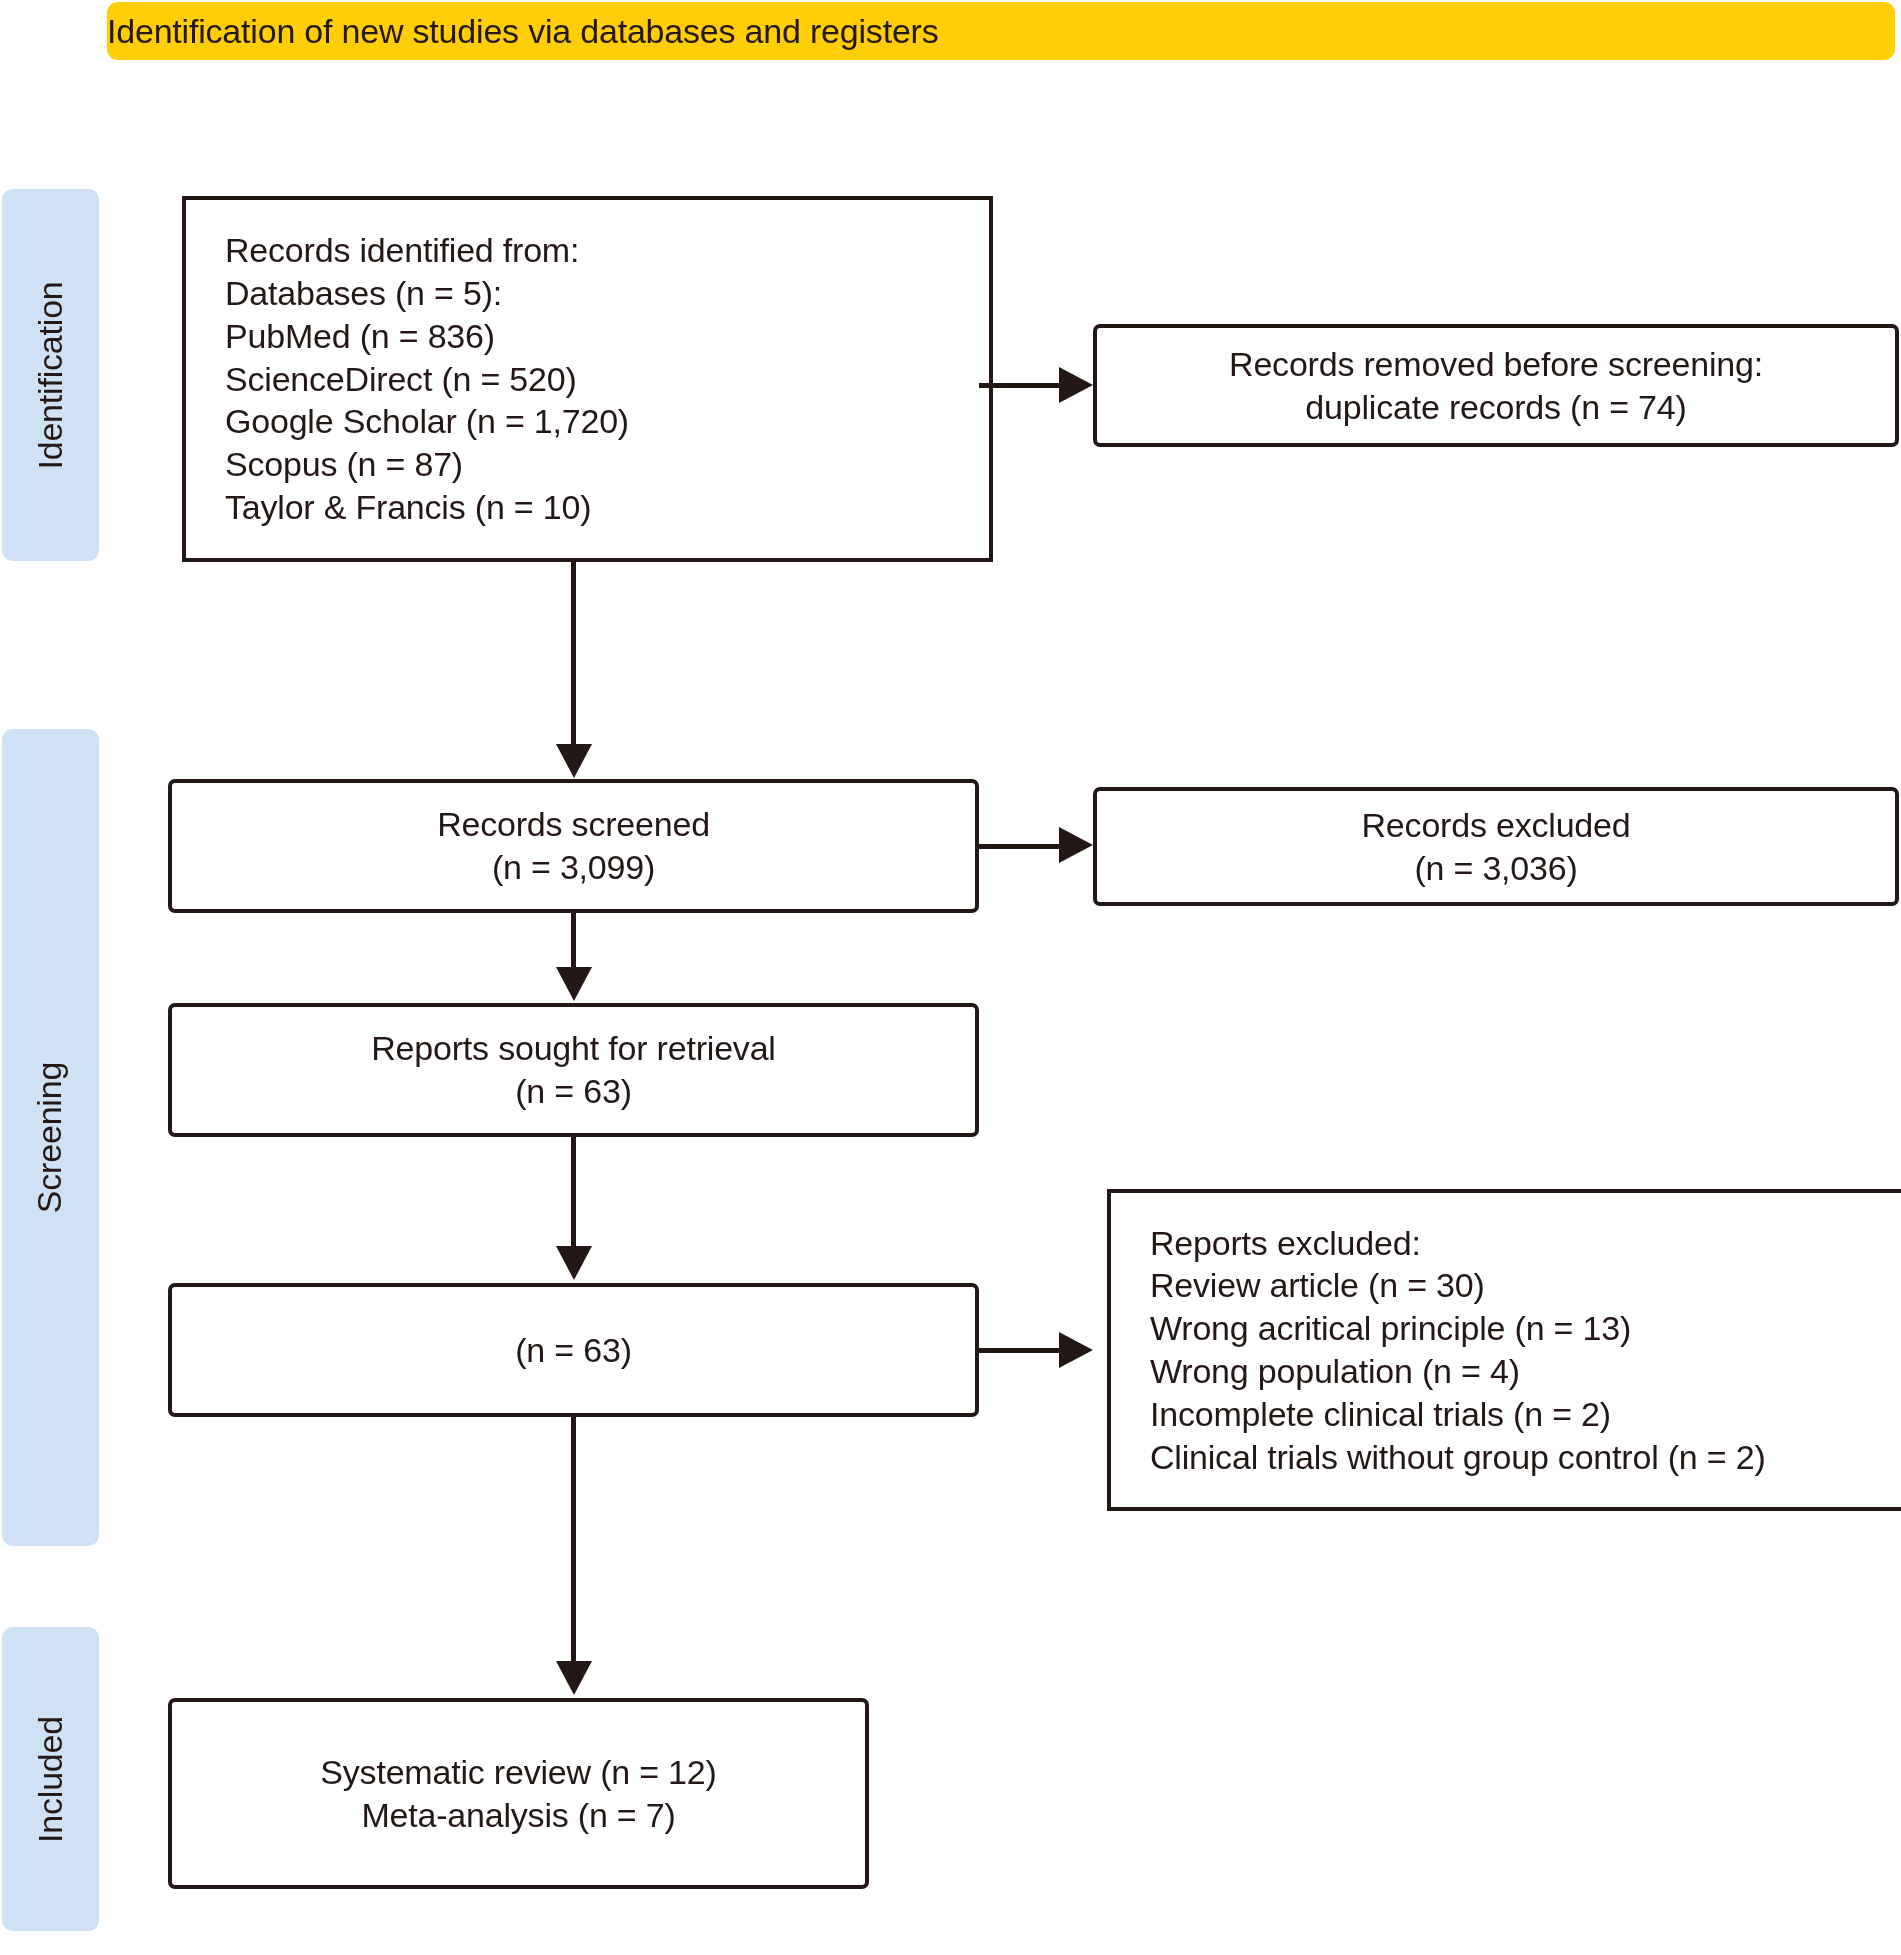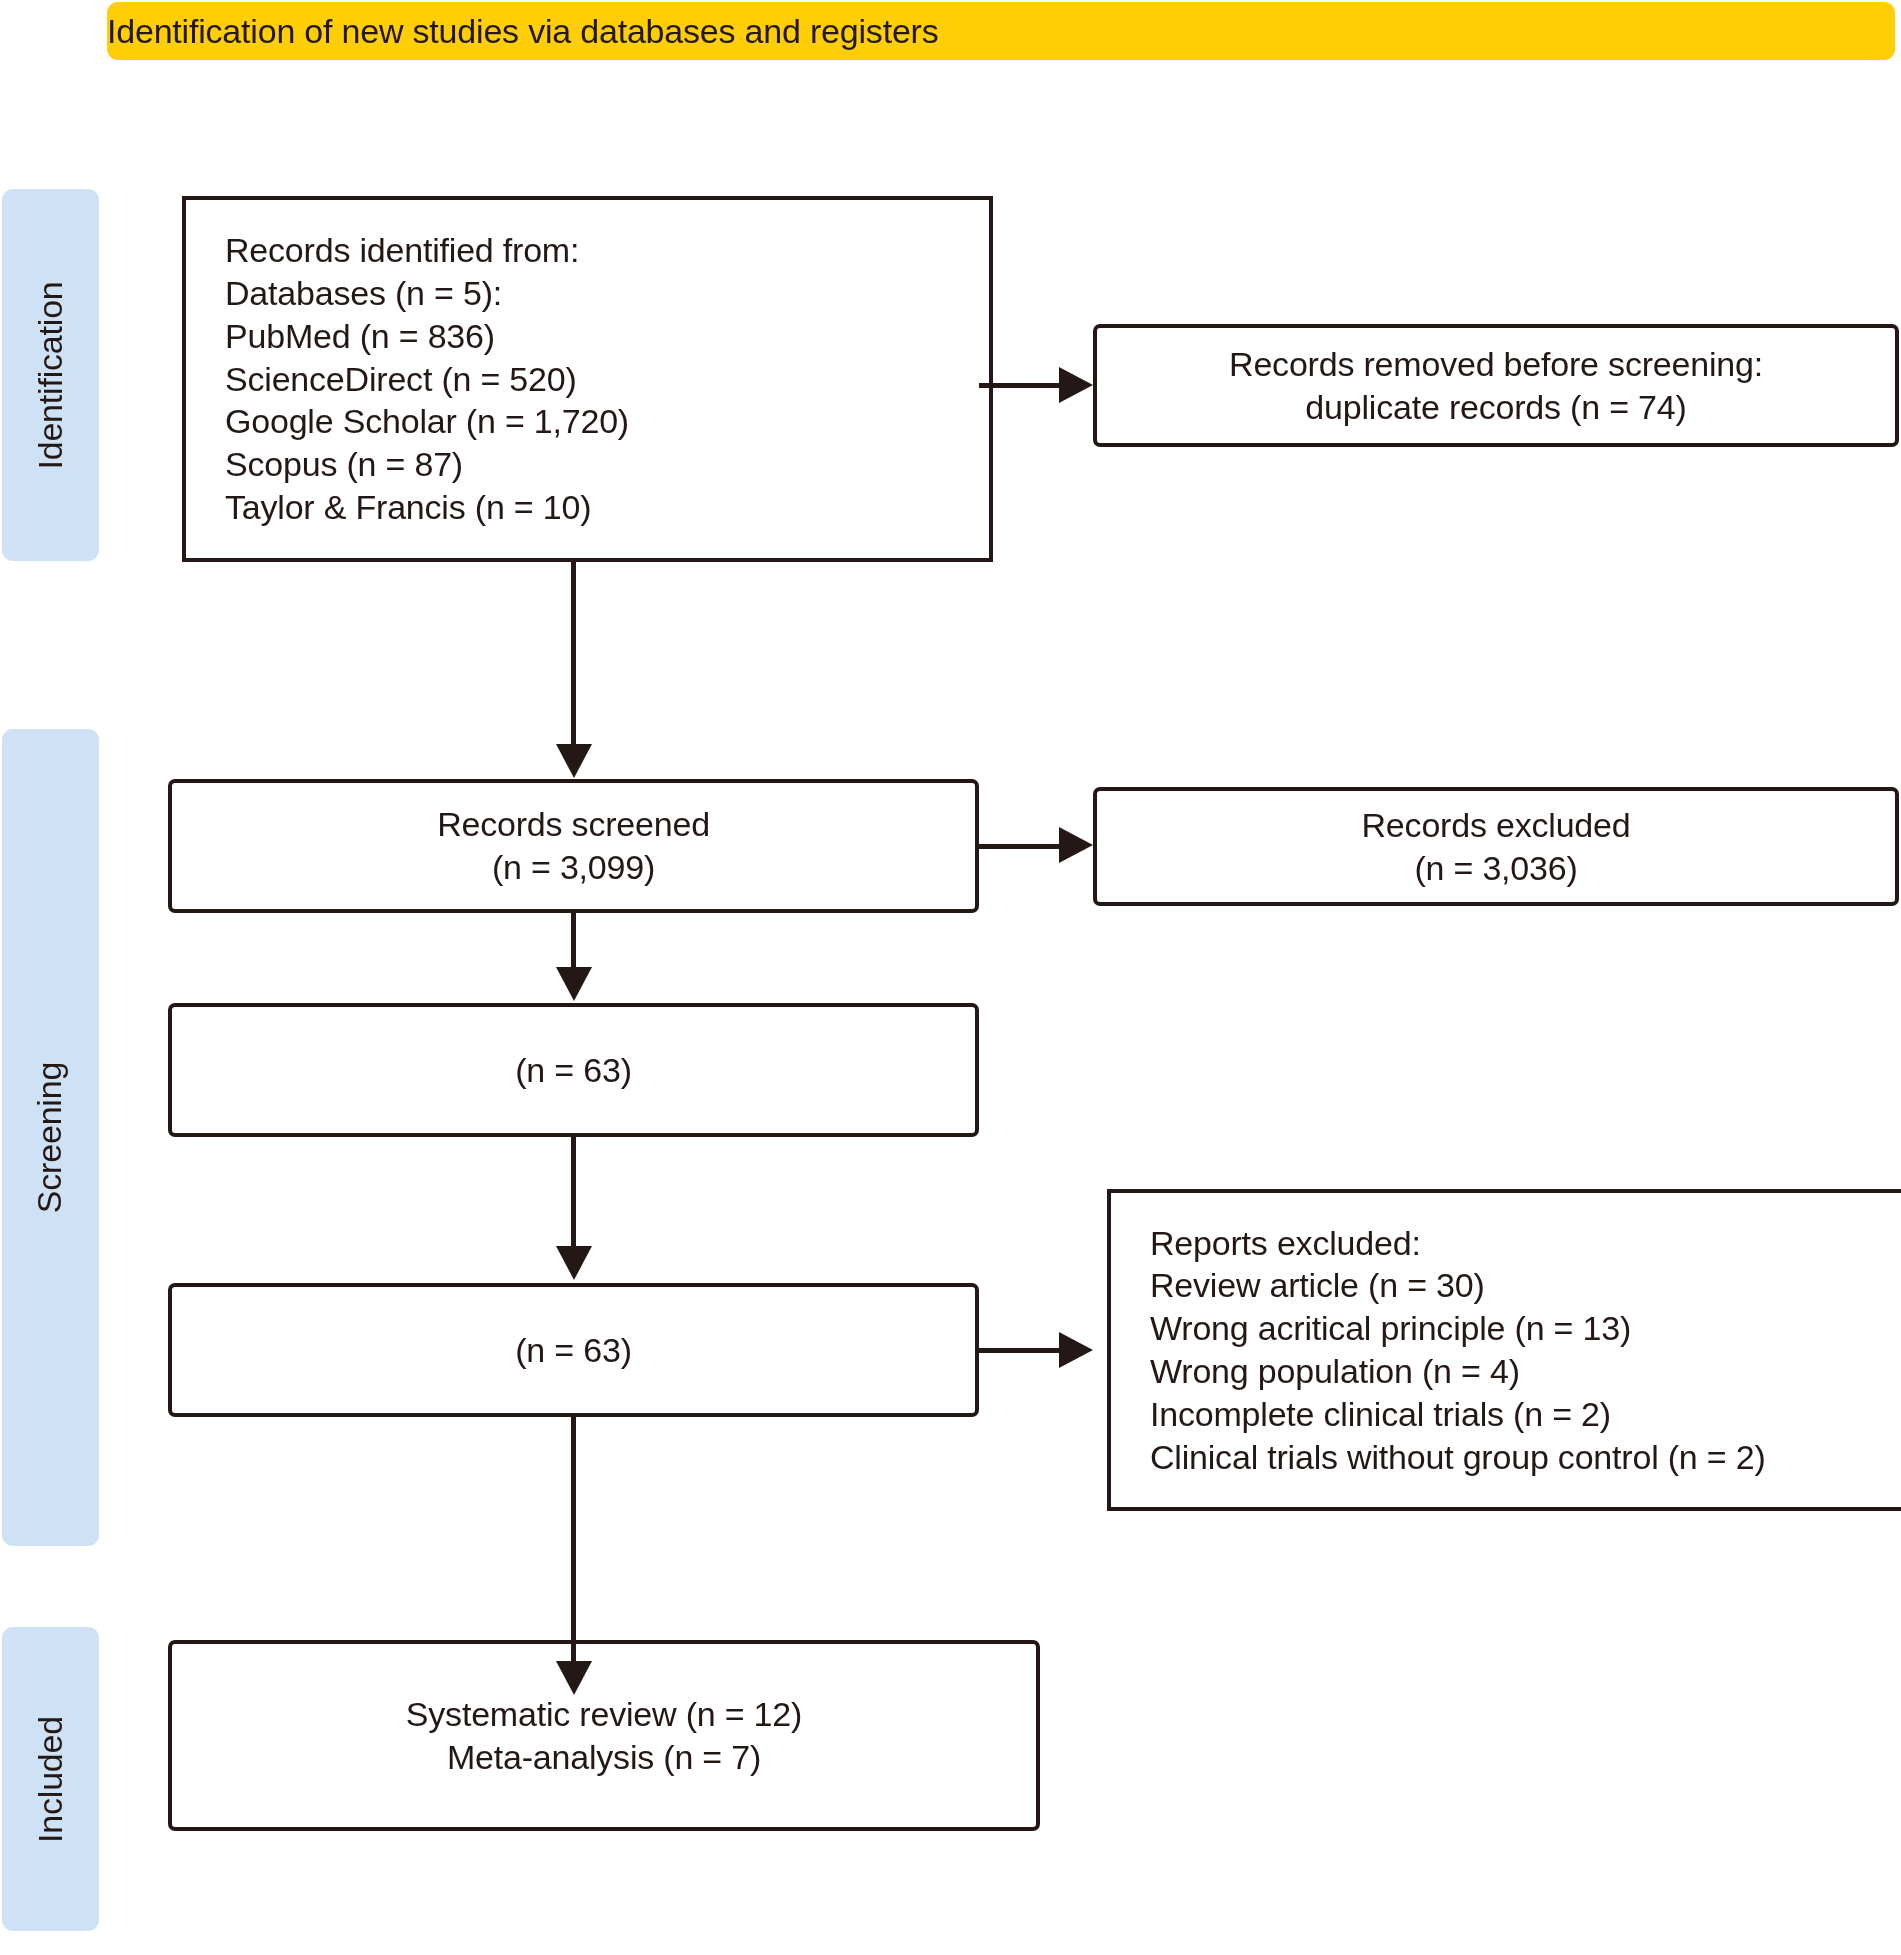--- a/index.html
+++ b/index.html
@@ -84,21 +84,21 @@
   .flow-box.leftal .line { padding-left: 39px; }
 
   
   #box-identified      { left: 168px;  top: 196px;  width: 811px; height: 366px; }
   #box-removed         { left: 1093px; top: 324px;  width: 806px; height: 123px; }
   #box-screened        { left: 168px;  top: 779px; width: 811px; height: 134px; }
   #box-excluded        { left: 1093px; top: 779px; width: 806px; height: 119px; margin-top: 8px; }
   #box-sought          { left: 168px;  top: 1003px; width: 811px; height: 134px; }
   #box-assessed        { left: 168px;  top: 1283px; width: 811px; height: 134px; }
   #box-reports-excluded{ left: 1093px; top: 1189px; width: 862px; height: 322px; }
-  #box-included        { left: 168px;  top: 1640px; width: 872px; height: 191px; }
+  #box-included        { left: 168px;  top: 1698px; width: 701px; height: 191px; }
 
   
   .conn {
     position: absolute;
     background: #231815;
   }
   .conn.v { width: 4.7px; }
   .conn.h { height: 4.7px; }
 
   .arrowhead {
@@ -180,20 +180,21 @@
     <div class="line">Records screened</div>
     <div class="line">(n = 3,099)</div>
   </div>
 
   <div class="flow-box center" id="box-excluded">
     <div class="line">Records excluded</div>
     <div class="line">(n = 3,036)</div>
   </div>
 
   <div class="flow-box center" id="box-sought">
+    <div class="line">Reports sought for retrieval</div>
     <div class="line">(n = 63)</div>
   </div>
 
   <div class="flow-box center" id="box-assessed">
     <div class="line">(n = 63)</div>
   </div>
 
   <div class="flow-box leftal" id="box-reports-excluded">
     <div class="line">Reports excluded:</div>
     <div class="line">Review article (n = 30)</div>

